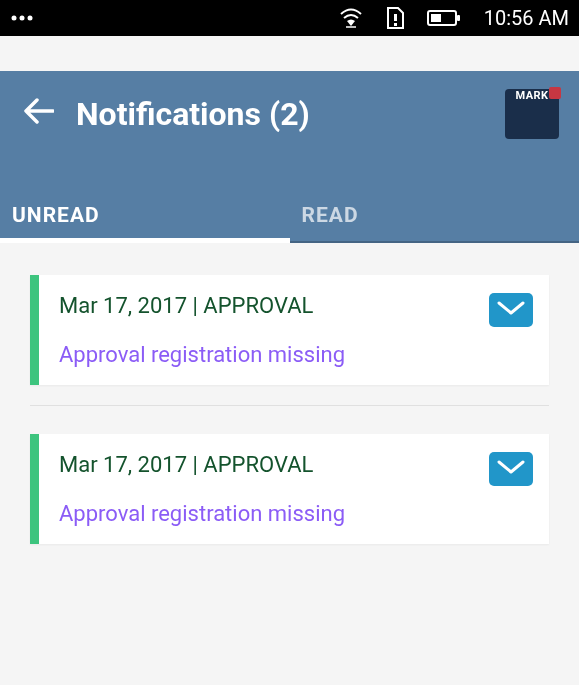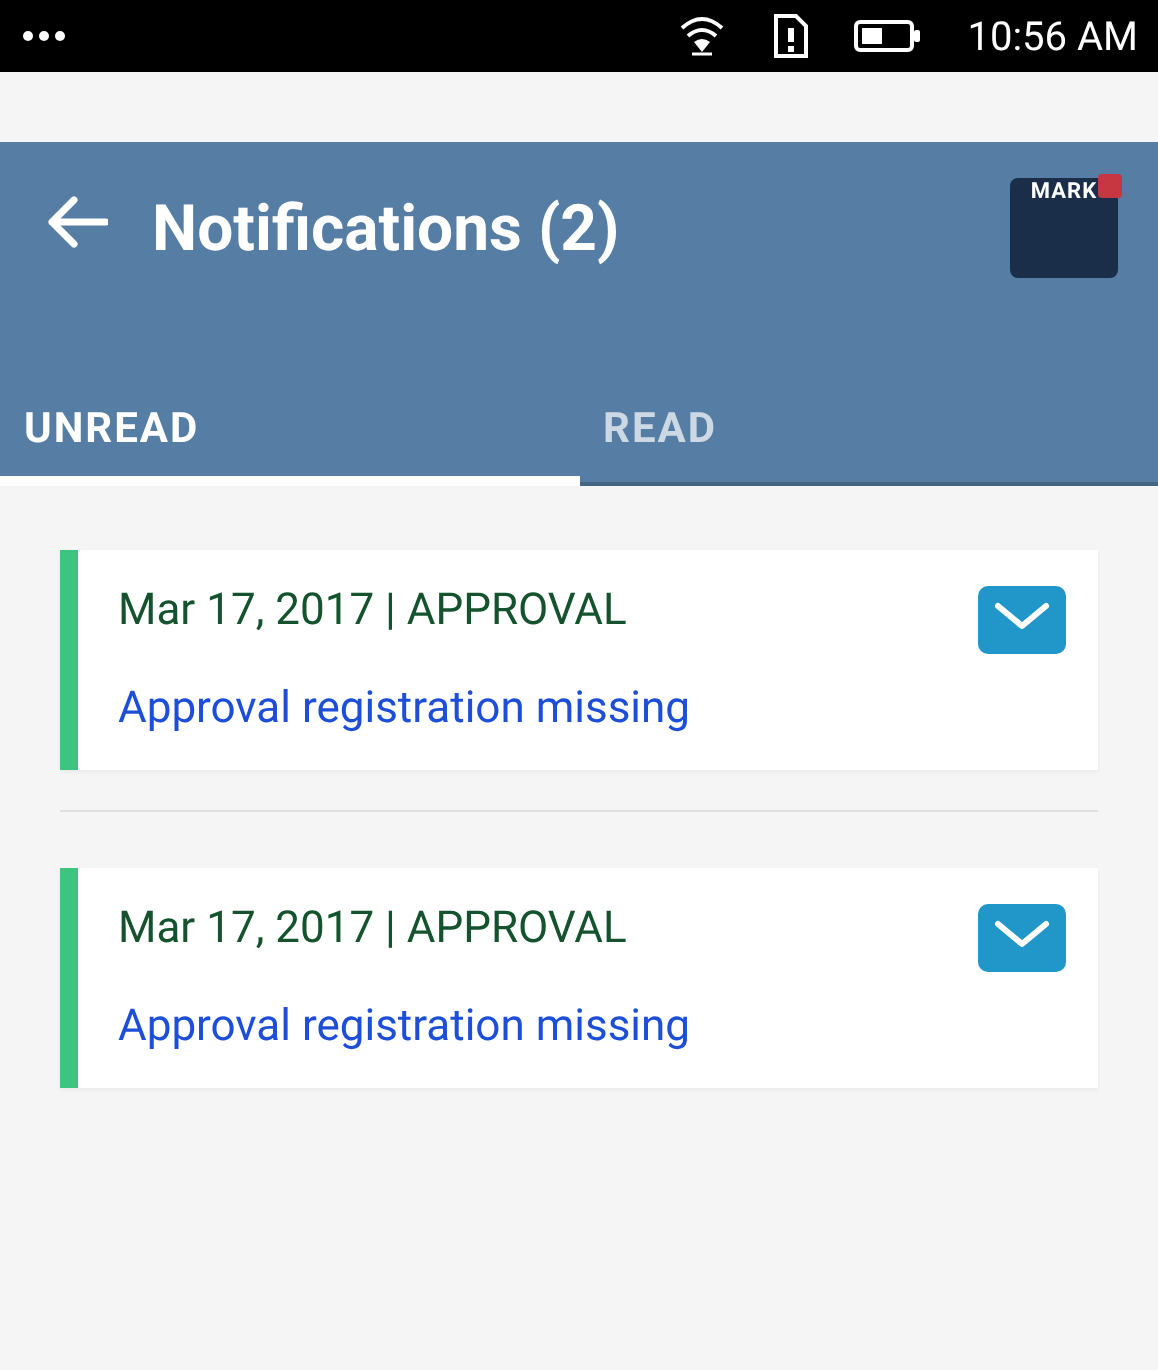--- a/index.html
+++ b/index.html
@@ -159,21 +159,21 @@
     }
     
     .card-meta {
       font-size: 22px;
       color: #14532d;
       margin-bottom: 24px;
     }
     
     .card-message {
       font-size: 22px;
-      color: #1d4ed8;
+      color: #8b5cf6;
     }
     
     .card-icon {
       padding: 18px 16px 0 0;
     }
     
     .mail-icon-box {
       width: 44px;
       height: 34px;
       background: #2196c9;

